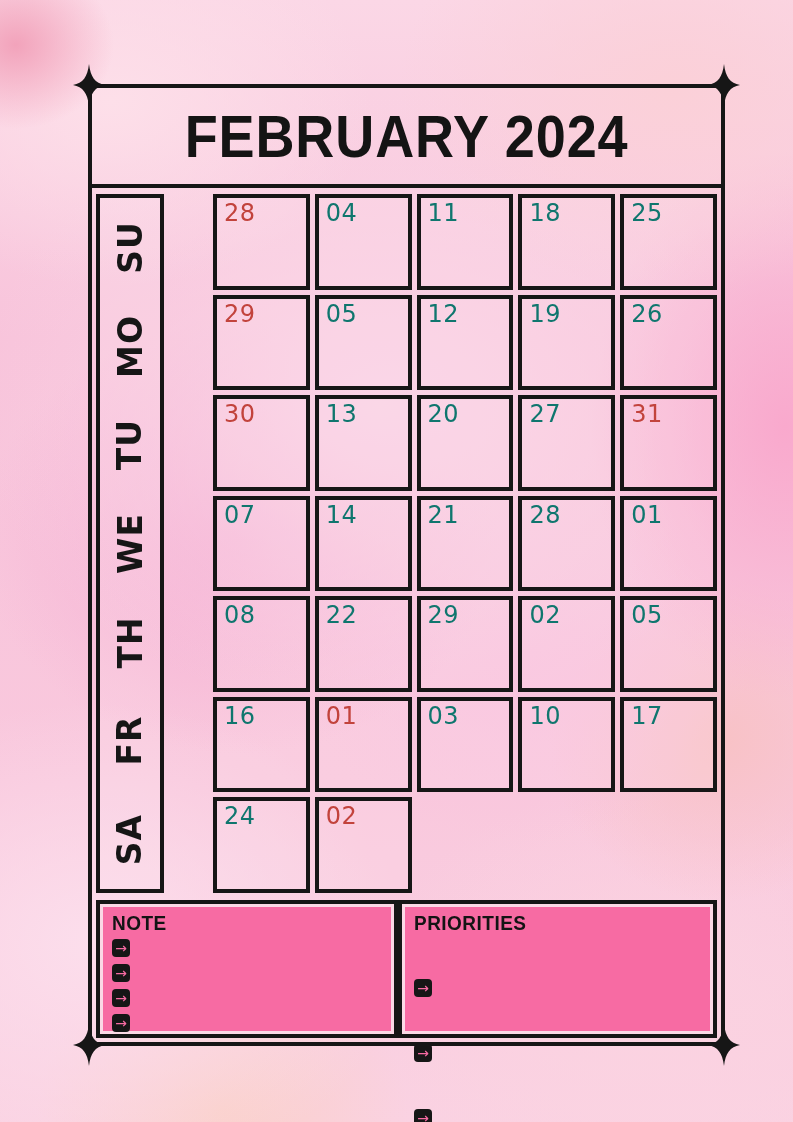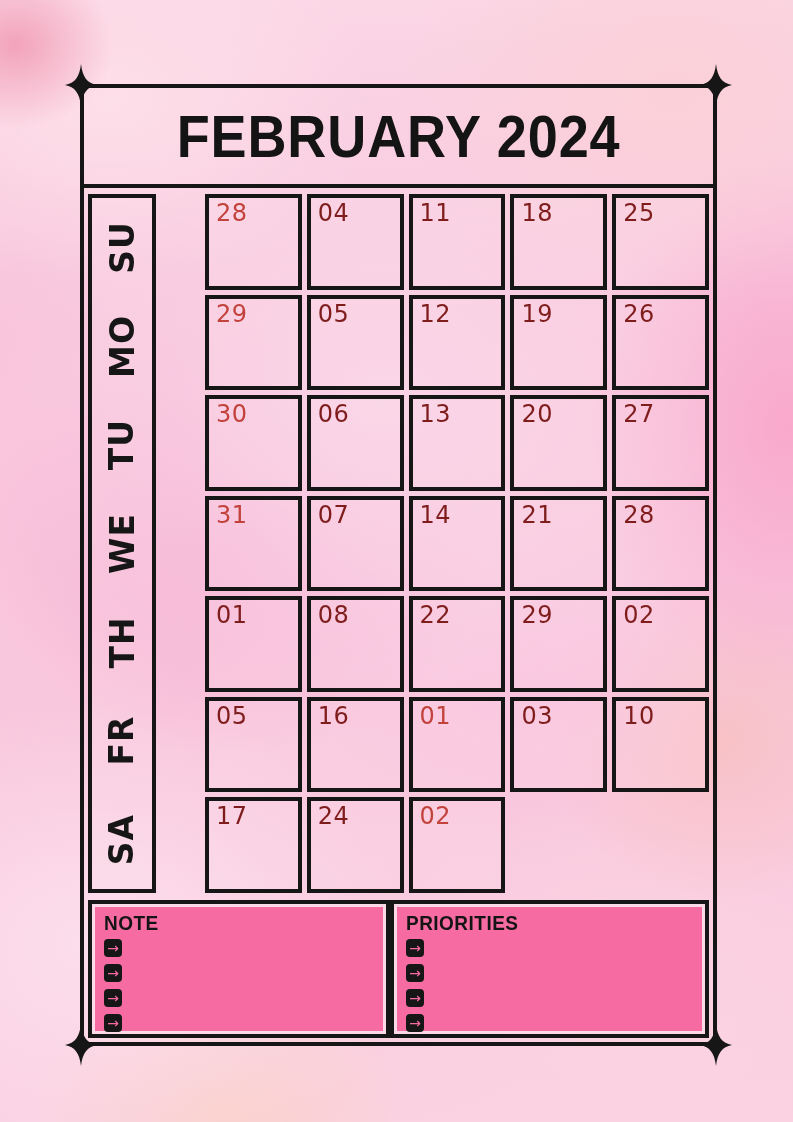--- a/index.html
+++ b/index.html
@@ -16,21 +16,21 @@
       radial-gradient(ellipse 620px 480px at 48% 36%, #fad4e6 0%, rgba(250,212,230,0) 65%),
       radial-gradient(ellipse 430px 360px at 30% 48%, #f5afd3 0%, rgba(245,175,211,0) 60%),
       radial-gradient(ellipse 380px 320px at 66% 58%, #f9c3de 0%, rgba(249,195,222,0) 60%),
       radial-gradient(ellipse 280px 260px at 91% 66%, #f8c2c6 0%, rgba(248,194,198,0) 62%),
       radial-gradient(ellipse 520px 400px at 12% 84%, #fcdeec 0%, rgba(252,222,236,0) 60%),
       radial-gradient(ellipse 300px 240px at 28% 99%, #fad0c9 0%, rgba(250,208,201,0) 62%),
       radial-gradient(ellipse 480px 380px at 82% 90%, #fbd3e1 0%, rgba(251,211,225,0) 60%),
       linear-gradient(180deg, #fbd7e6 0%, #f8c4db 30%, #f9c8dd 70%, #fad2e2 100%);
   }
   .frame {
-    position:absolute; left:80px; top:84px; width:637px; height:962px;
+    position:absolute; left:88px; top:84px; width:637px; height:962px;
     border:4px solid #161616;
   }
   .sparkle { position:absolute; width:44px; height:44px; }
   .sp-tl { left:-25px;  top:-25px; }
   .sp-tr { right:-25px; top:-25px; }
   .sp-bl { left:-25px;  bottom:-25px; }
   .sp-br { right:-25px; bottom:-25px; }
   .sparkle svg { width:100%; height:100%; }
 
   .content { position:absolute; left:0; top:0; right:0; bottom:0; display:flex; flex-direction:column; }
@@ -61,32 +61,32 @@
     flex:1; display:grid;
     grid-template-columns:repeat(5,1fr);
     grid-template-rows:repeat(7,1fr);
     gap:5px;
     margin-left:44px;
   }
   .cell {
     border:4px solid #161616; background:rgba(255,236,244,0.15);
     padding:1px 0 0 7px;
   }
-  .cell .num { font-size:24px; color:#7f1d1d; letter-spacing:0.5px; }
+  .cell .num { font-size:24px; color:#0f766e; letter-spacing:0.5px; }
   .cell.muted .num { color:#c2433c; }
 
   .notes { height:138px; margin:7px 4px 4px 4px; display:flex; }
   .note-box {
     border:4px solid #161616; background:#f76ba3;
     box-shadow: inset 0 0 0 3px #fbd9e6;
     padding:8px 12px 6px 12px;
     display:flex; flex-direction:column;
   }
   .note-box.left  { flex:48.5; }
-  .note-box.right { flex:51.5; }
+  .note-box.right { flex:51.5;gap:40px; }
   .note-head {
     font-family:"Liberation Sans", sans-serif;
     font-weight:700; font-size:20px; letter-spacing:0.5px; color:#141414;
     transform:scaleX(0.95); transform-origin:left center; white-space:nowrap;
     margin-bottom:4px;
   }
   .bullet {
     width:18px; height:18px; border-radius:4px; background:#161616;
     color:#f76ba3; font-size:14px; line-height:18px; text-align:center;
     margin-bottom:7px;
@@ -146,21 +146,20 @@
         <div class="cell"><span class="num">18</span></div>
         <div class="cell"><span class="num">25</span></div>
 
         <div class="cell muted"><span class="num">29</span></div>
         <div class="cell"><span class="num">05</span></div>
         <div class="cell"><span class="num">12</span></div>
         <div class="cell"><span class="num">19</span></div>
         <div class="cell"><span class="num">26</span></div>
 
         <div class="cell muted"><span class="num">30</span></div>
-        <div class="cell"><span class="num">06</span></div>
         <div class="cell"><span class="num">13</span></div>
         <div class="cell"><span class="num">20</span></div>
         <div class="cell"><span class="num">27</span></div>
 
         <div class="cell muted"><span class="num">31</span></div>
         <div class="cell"><span class="num">07</span></div>
         <div class="cell"><span class="num">14</span></div>
         <div class="cell"><span class="num">21</span></div>
         <div class="cell"><span class="num">28</span></div>
 

